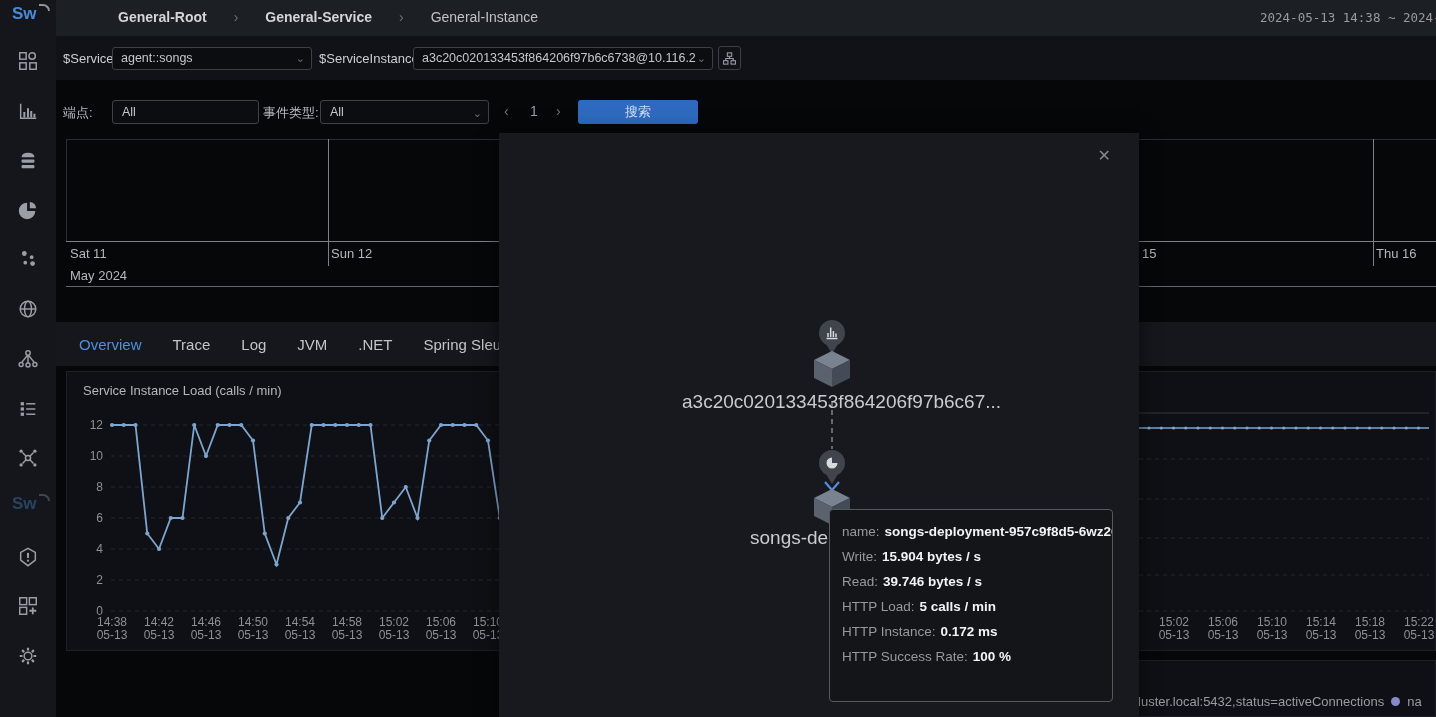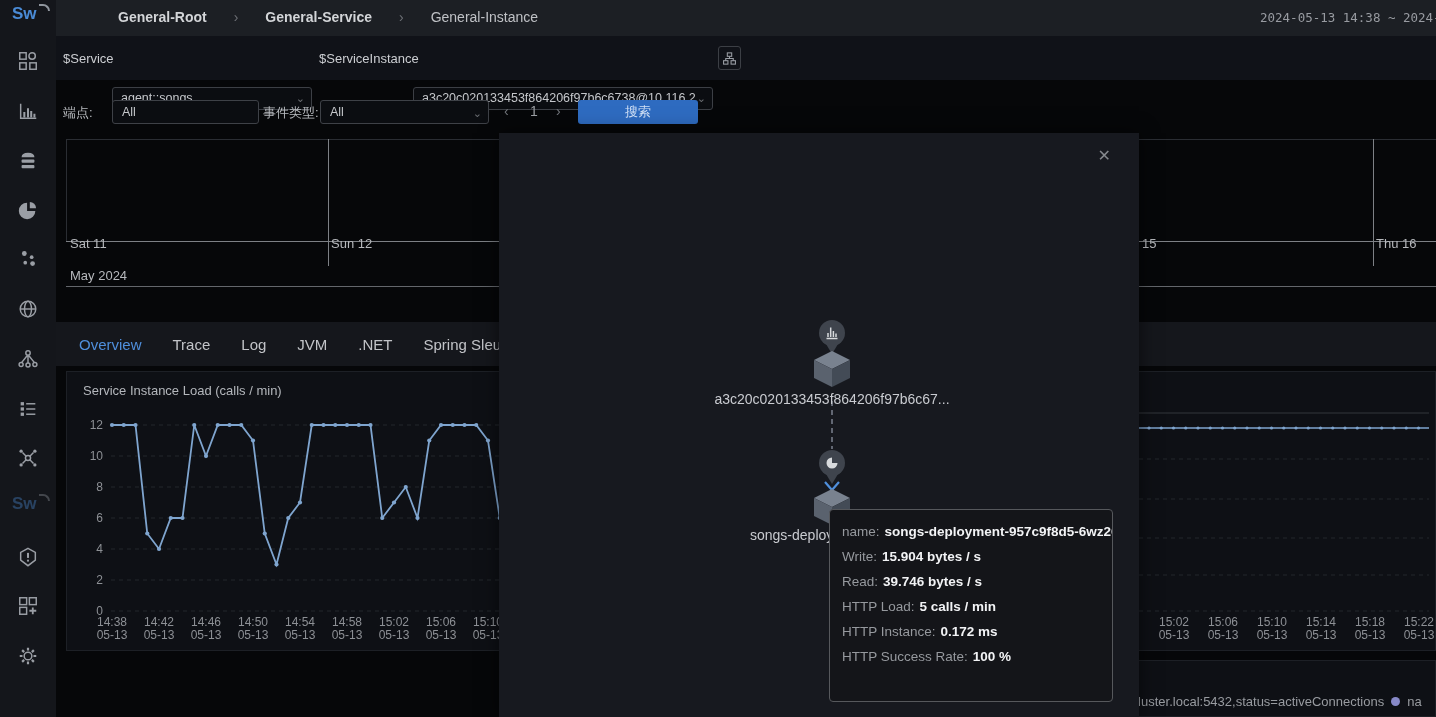--- a/index.html
+++ b/index.html
@@ -28,57 +28,57 @@
   .crumb.last { color:#bfc1c5; font-weight:400; }
   .crumb-sep { color:#6d7076; font-weight:400; }
   #time-range { position:absolute; right:0; top:10px; width:176px; color:#989ba1;
     font-family:"DejaVu Sans Mono","Liberation Mono",monospace; font-size:12.5px; white-space:nowrap; overflow:hidden; }
 
   
   #filterbar { left:56px; top:36px; width:1380px; height:44px; background:#101218; }
   .f-label { position:absolute; top:15px; color:#ccced2; font-size:13px; }
   .f-input { position:absolute; top:11px; height:23px; background:#0b0d11; border:1px solid #3c3f45;
     border-radius:3px; color:#c5c7cb; font-size:12.5px; line-height:21px; padding:0 20px 0 8px;
-    white-space:nowrap; overflow:hidden; cursor:pointer;margin-top:40px; }
+    white-space:nowrap; overflow:hidden; cursor:pointer; }
   .chev { position:absolute; right:6px; top:0; color:#6b6e73; font-size:11px; line-height:21px; }
   .sq-btn { position:absolute; top:10px; width:23px; height:24px; border:1px solid #3c3f45; border-radius:3px;
     color:#9a9ea5; display:flex; align-items:center; justify-content:center; cursor:pointer; }
   .sq-btn svg { width:15px; height:15px; }
 
   
   .e-label { position:absolute; top:104px; color:#b9bcc0; font-size:13px; }
   .e-input { position:absolute; top:100px; height:24px; background:#0b0d11; border:1px solid #3e4147;
     border-radius:3px; color:#c5c7cb; font-size:12.5px; line-height:22px; padding:0 20px 0 9px; cursor:pointer; }
   .pg { position:absolute; top:103px; color:#73767c; font-size:14px; cursor:pointer; }
   #search-btn { position:absolute; left:578px; top:100px; width:120px; height:24px; background:#2e6bc0;
     border-radius:3px; color:#d3e2f7; font-size:13px; text-align:center; line-height:24px; cursor:pointer; }
 
   
   .tl-line { position:absolute; background:#7d8085; }
   .tl-dim  { position:absolute; background:#2a2d33; }
-  .tl-label { position:absolute; top:236px; color:#b6b8bc; font-size:13px; white-space:nowrap; }
+  .tl-label { position:absolute; top:246px; color:#b6b8bc; font-size:13px; white-space:nowrap; }
   #tl-month { position:absolute; left:70px; top:268px; color:#b6b8bc; font-size:13px; }
 
   
   #tabs { left:56px; top:322px; width:1380px; height:44px; background:#15171c; display:flex;
     align-items:center; gap:31px; padding-left:23px; font-size:15px; }
   .tab { color:#c2c4c8; cursor:pointer; }
   .tab.active { color:#4f8fdc; }
 
   
   .card { position:absolute; background:#0e1015; border:1px solid #1d2026; overflow:hidden; }
   .card-title { position:absolute; left:16px; top:11px; color:#b4b7bc; font-size:13px; }
   .legend-row { position:absolute; display:flex; align-items:center; gap:7px; color:#989ba0; font-size:13px; white-space:nowrap; }
   .legend-dot { width:9px; height:9px; border-radius:50%; }
 
   
   #modal { left:499px; top:133px; width:640px; height:584px; background:#17191f; z-index:10;
     box-shadow:0 0 18px rgba(0,0,0,.55); }
   #modal-close { position:absolute; right:28px; top:13px; color:#85888d; font-size:16px; cursor:pointer; }
-  .node-label { position:absolute; color:#c9cbd0; font-size:14px; white-space:nowrap; }
+  .node-label { position:absolute; color:#c9cbd0; font-size:19px; white-space:nowrap; }
   #tooltip { position:absolute; left:330px; top:376px; width:284px; height:193px; background:#141519;
     border:1px solid #56585c; border-radius:4px; padding:9px 12px; overflow:hidden; }
   .tt-row { line-height:25px; font-size:13.5px; white-space:nowrap; }
   .tt-label { color:#96999e; margin-right:5px; }
   .tt-value { color:#f2f3f5; font-weight:700; }
 </style>
 </head>
 <body>
 
 <div id="root">

